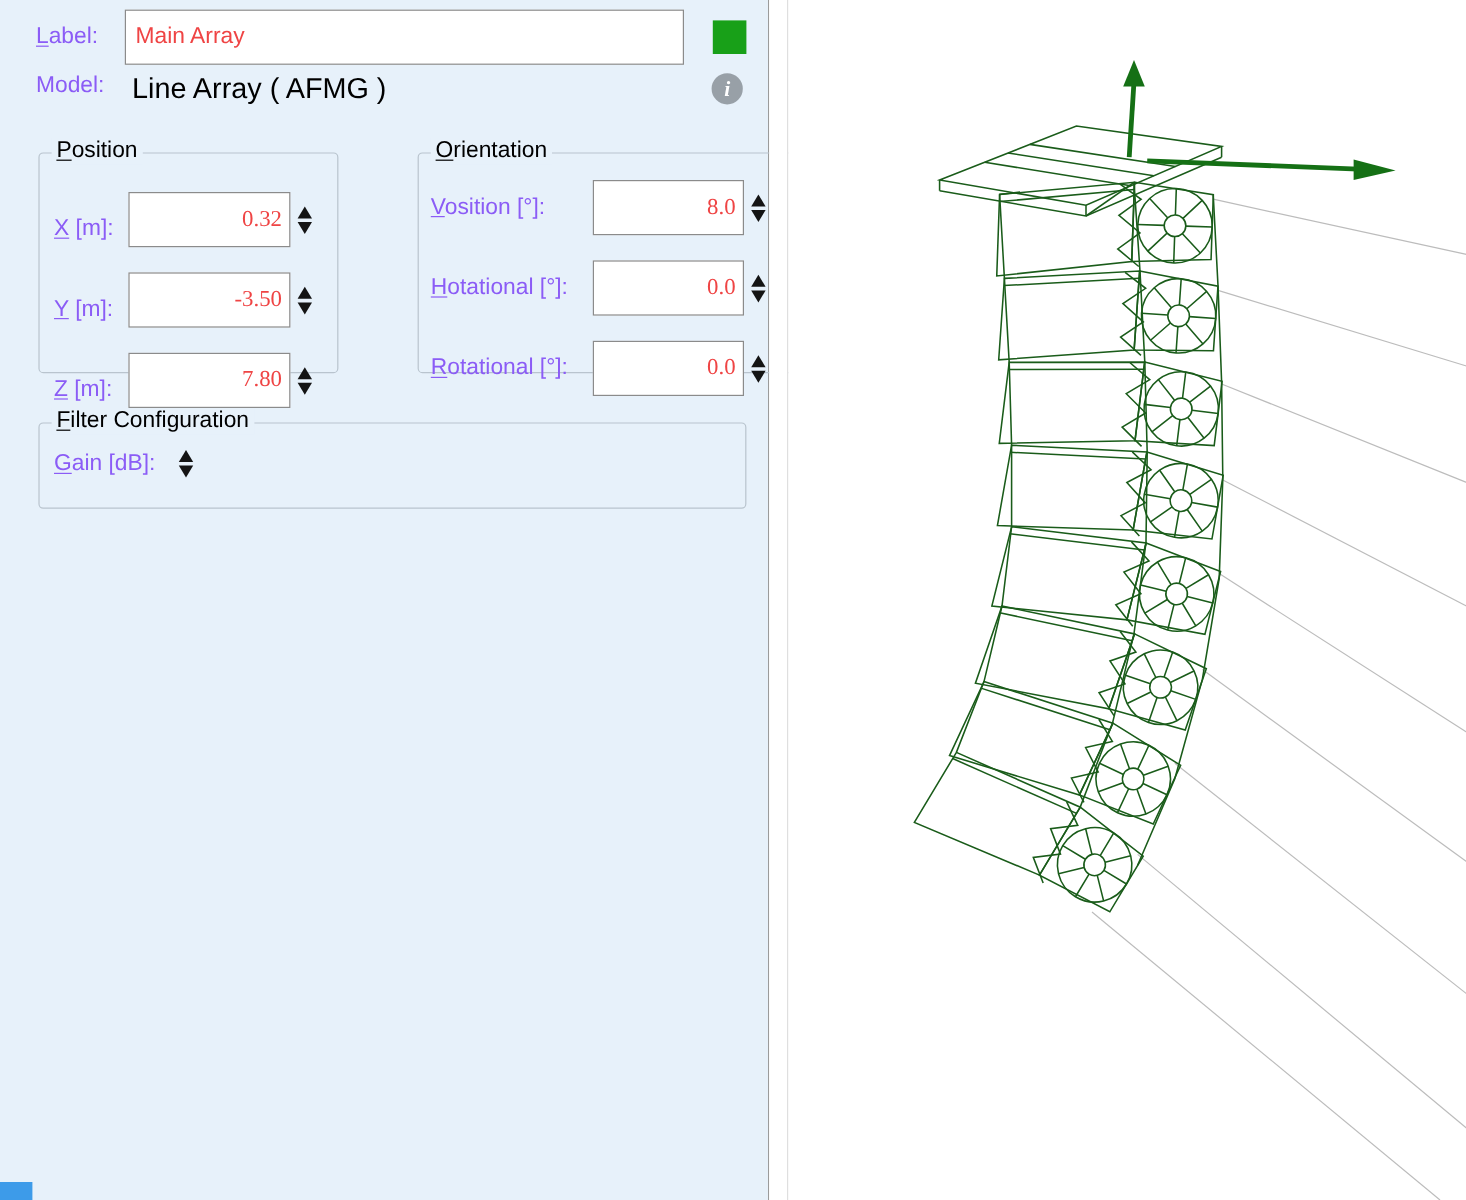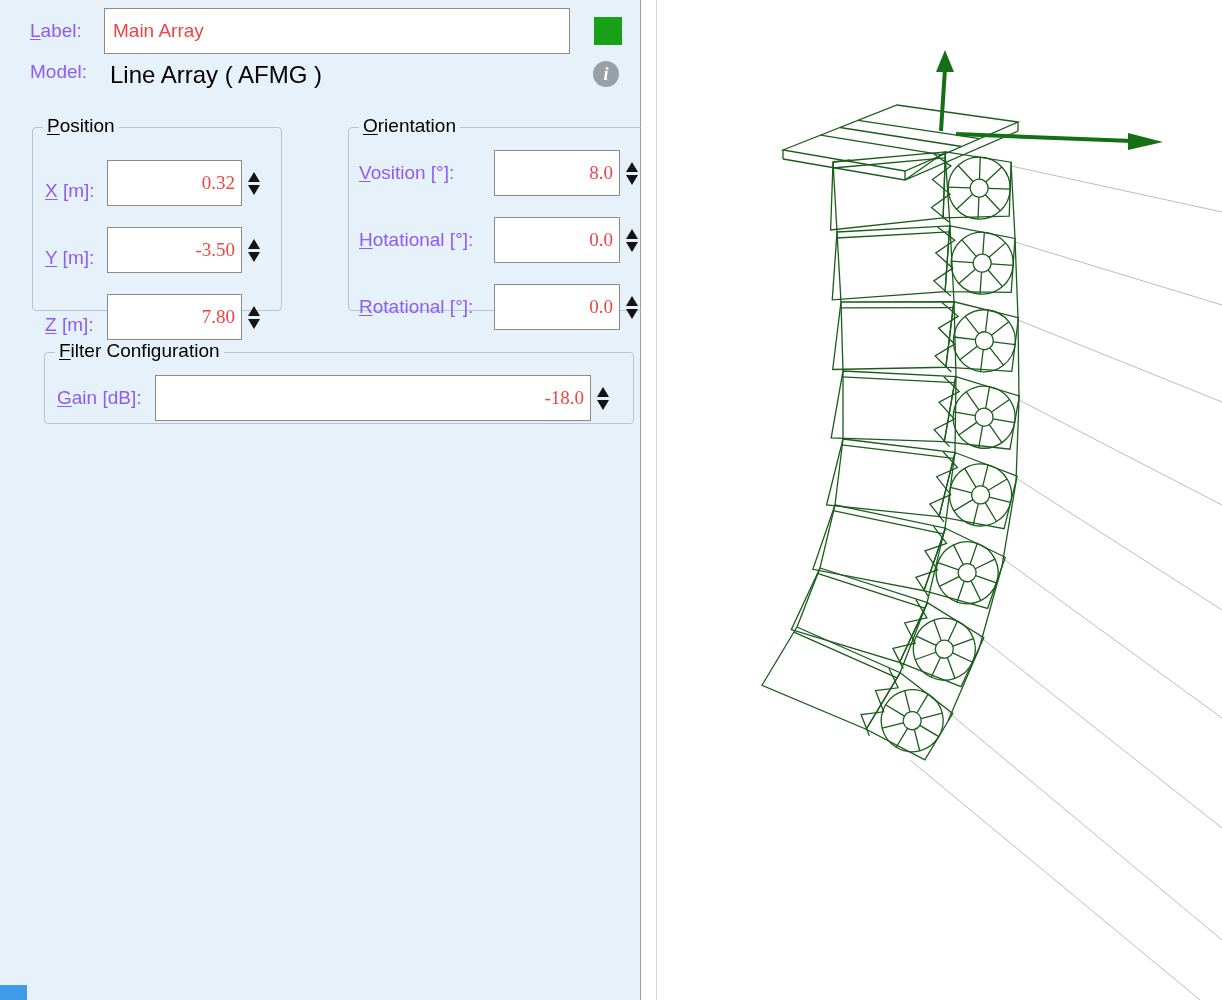--- a/index.html
+++ b/index.html
@@ -29,21 +29,21 @@
   .info-icon { width:26px; height:26px; border-radius:50%; background:#98a0a7; color:#fff;
                display:flex; align-items:center; justify-content:center; cursor:pointer; flex:0 0 auto; }
   .info-glyph { font-family:"Liberation Serif", serif; font-style:italic; font-weight:bold;
                 font-size:18px; line-height:1; }
 
   .group { position:absolute; border:1px solid #b9c4ce; border-radius:4px; }
   .group-title { position:absolute; top:-13px; left:10px; background:#e7f1fa;
                  padding:0 4px; font-size:19px; white-space:nowrap; }
   .pos-group    { left:32px;  top:127px; width:250px; height:184px; padding:32px 12px 0; }
   .ori-group    { left:308px; top:127px; width:314px; height:184px; padding:22px 10px 0;margin-left:40px; }
-  .filter-group { left:44px;  top:352px; width:590px; height:72px;  padding:22px 12px 4px; }
+  .filter-group { left:32px;  top:352px; width:590px; height:72px;  padding:22px 12px 4px; }
 
   .frow { display:flex; align-items:center; margin-bottom:21px; }
   .pos-group .fld-label    { width:62px;margin-top:16px; }
   .pos-group .ti           { width:135px; }
   .ori-group .fld-label    { width:135px; }
   .ori-group .ti           { width:126px; }
   .filter-group .fld-label { width:98px; }
   .filter-group .ti        { width:436px; }
   .num { text-align:right; padding:0 6px;font-family:Liberation Serif, serif; }
 
@@ -147,21 +147,20 @@
             <div class="sp-dn"></div>
           </div>
       </div>
     </div>
 
     <div class="group filter-group">
       <span class="group-title"><span class="accel">F</span><span>ilter Configuration</span></span>
 
       <div class="frow">
         <label class="fld-label"><span class="accel">G</span><span>ain [dB]:</span></label>
-        <input type="text" class="ti num" value="-18.0" style="">
         <div class="spinner">
             <div class="sp-up"></div>
             <div class="sp-dn"></div>
           </div>
       </div>
     </div>
 
     <div class="bottom-accent"></div>
   </div>
 

